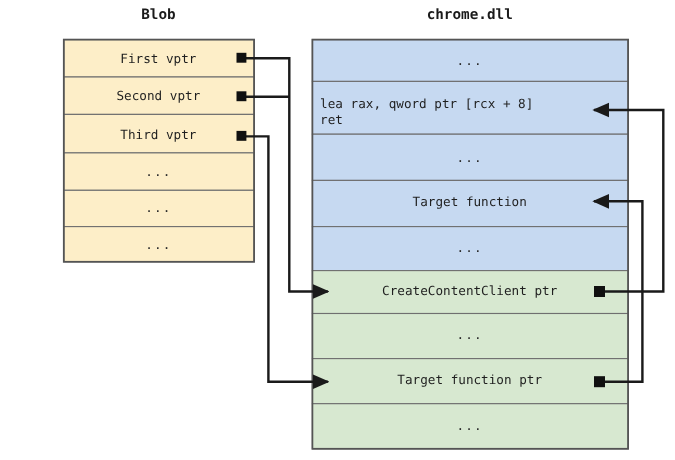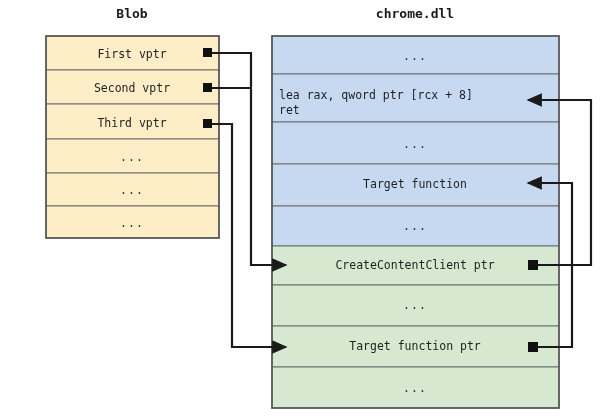--- a/index.html
+++ b/index.html
@@ -10,20 +10,21 @@
   body {
     width: 614px;
     height: 418px;
     overflow: hidden;
     font-family: "DejaVu Sans Mono", monospace;
   }
   #diagram-root {
     position: relative;
     width: 519px;
     height: 418px;
+    margin-left: 12px;
   }
   svg#diagram {
     display: block;
     width: 614px;
     height: 418px;
   }
   .col-title {
     font-family: "DejaVu Sans Mono", monospace;
     font-size: 13px;
     font-weight: bold;

